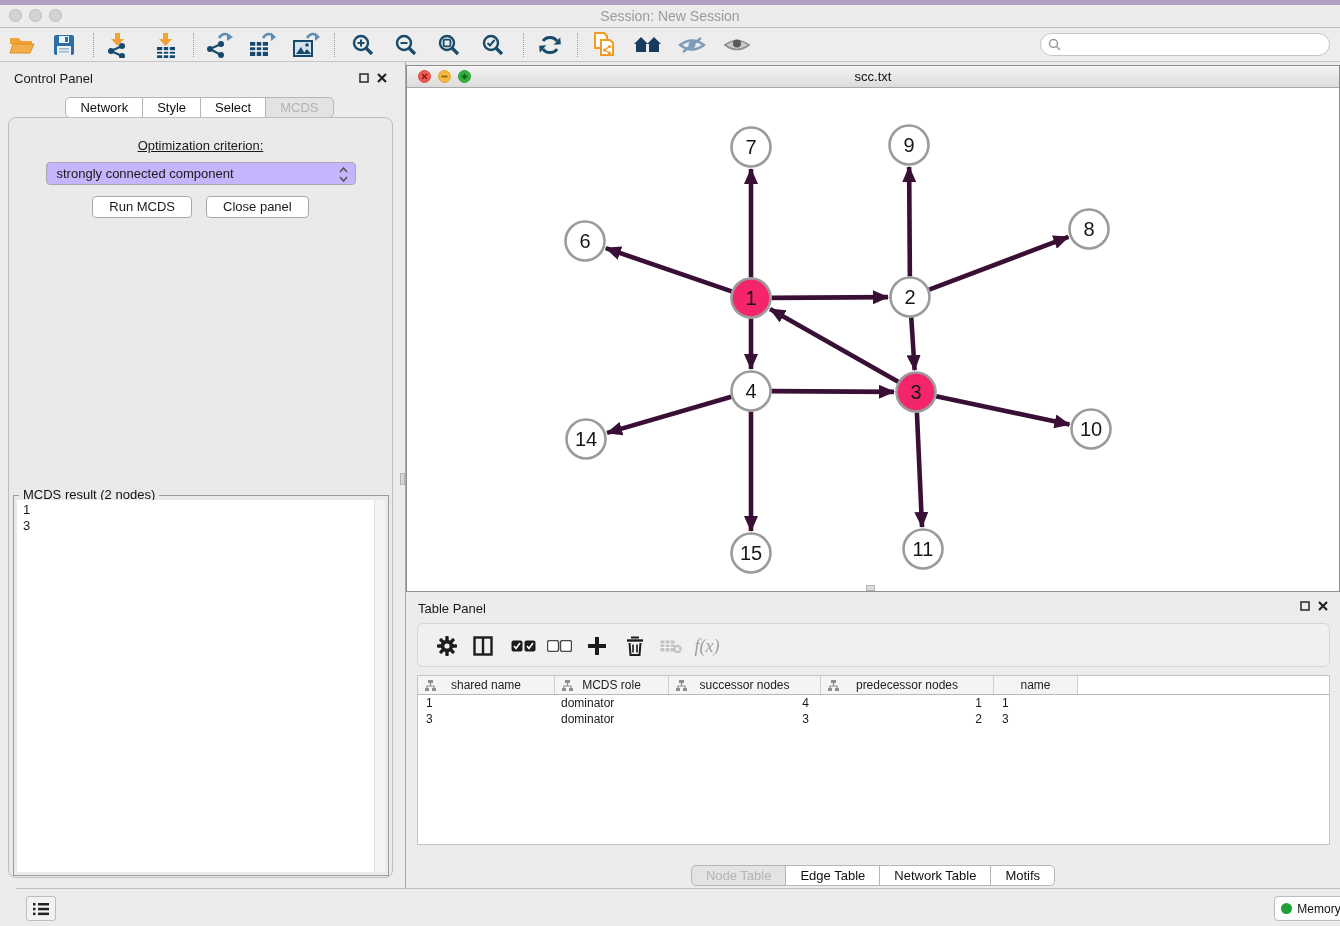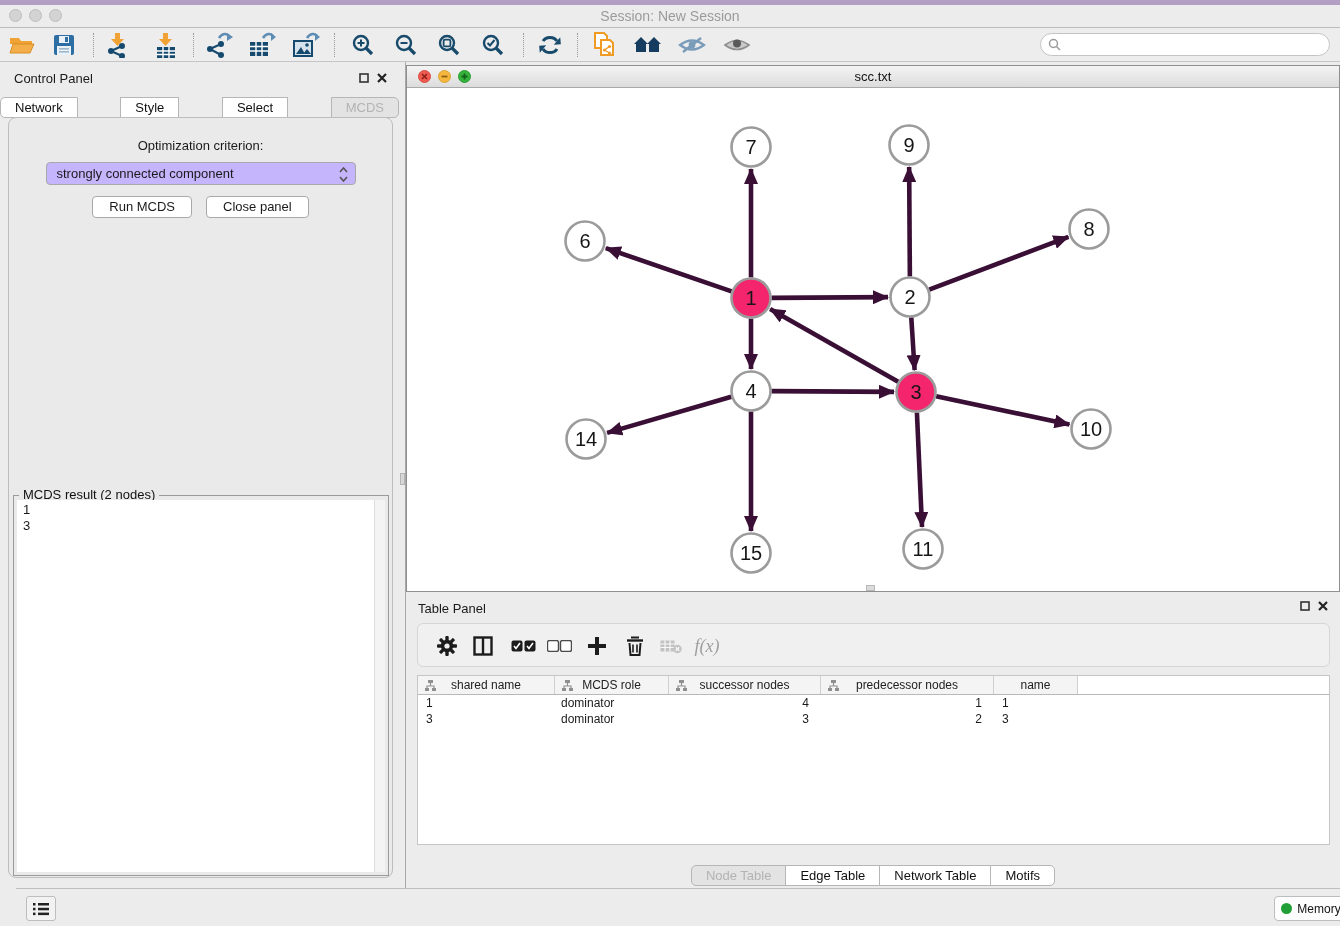--- a/index.html
+++ b/index.html
@@ -17,27 +17,27 @@
   .tb-icon { position:absolute; top:3px; width:32px; height:28px; display:flex; align-items:center; justify-content:center; cursor:default; }
   .tb-sep { position:absolute; top:5px; height:24px; width:0; border-left:1px dotted #9a9a9a; }
   .searchbox { position:absolute; right:10px; top:5px; width:290px; height:23px; background:#fff; border:1px solid #c4c4c4; border-radius:12px; display:flex; align-items:center; padding-left:7px; }
   .searchbox input { border:none; outline:none; background:transparent; flex:1; font-size:12px; margin-left:4px; font-family:"Liberation Sans",sans-serif; }
 
   
   .control-panel { position:absolute; left:0; top:62px; width:399px; height:826px; background:#ececec; }
   .panel-head { position:absolute; left:0; top:0; right:0; height:30px; }
   .panel-head .p-title { position:absolute; left:14px; top:9px; font-size:13px; color:#1a1a1a; }
   .head-ic { position:absolute; top:9px; width:14px; height:14px; display:flex; align-items:center; justify-content:center; }
-  .cp-tabs { position:absolute; left:0; right:0; top:35px; display:flex; justify-content:space-between; }
+  .cp-tabs { position:absolute; left:0; right:0; top:35px; display:flex; justify-content:center; }
   .tab { height:21px; line-height:19px; padding:0 14px; background:#fff; border:1px solid #b6b6b6; margin-left:-1px; font-size:13px; color:#111; cursor:default; }
   .tab.first { border-radius:5px 0 0 5px; margin-left:0; }
   .tab.last { border-radius:0 5px 5px 0; }
   .tab.active { background:#e3e3e3; color:#b3b3b3; }
   .cp-box { position:absolute; left:8px; top:55px; width:385px; bottom:10px; background:#eaeaea; border:1px solid #bdbdbd; border-radius:8px; }
-  .opt-label { text-align:center; margin-top:20px; font-size:13px; }
+  .opt-label { text-align:center; margin-top:20px; font-size:13px;text-decoration:underline; }
   .mac-select { position:relative; width:310px; height:23px; margin:9px auto 0 auto; background:#c4b5fd; border:1px solid #a9a9a9; border-radius:4px; line-height:21px; padding-left:10px; font-size:13px; }
   .mac-select svg { position:absolute; right:7px; top:4px; }
   .btn-row { display:flex; justify-content:center; gap:14px; margin-top:11px; }
   .mac-btn { height:22px; padding:0 16px; background:#fff; border:1px solid #a9a9a9; border-radius:4px; font-size:13px; line-height:20px; cursor:default; }
   .fieldset { position:absolute; left:4px; top:377px; width:376px; bottom:1px; border:1px solid #9b9b9b; }
   .fieldset .legend { position:absolute; top:-9px; left:5px; background:#eaeaea; padding:0 4px; font-size:13px; color:#111; }
   .fieldset .resbox { position:absolute; left:3px; right:3px; top:4px; bottom:3px; background:#fff; }
   .fieldset .scrollstrip { position:absolute; right:0; top:0; bottom:0; width:11px; background:#f4f4f4; border-left:1px solid #dedede; }
   .resbox .line { padding-left:6px; font-size:13px; line-height:16px; }
   .resbox .line:first-child { padding-top:2px; }

